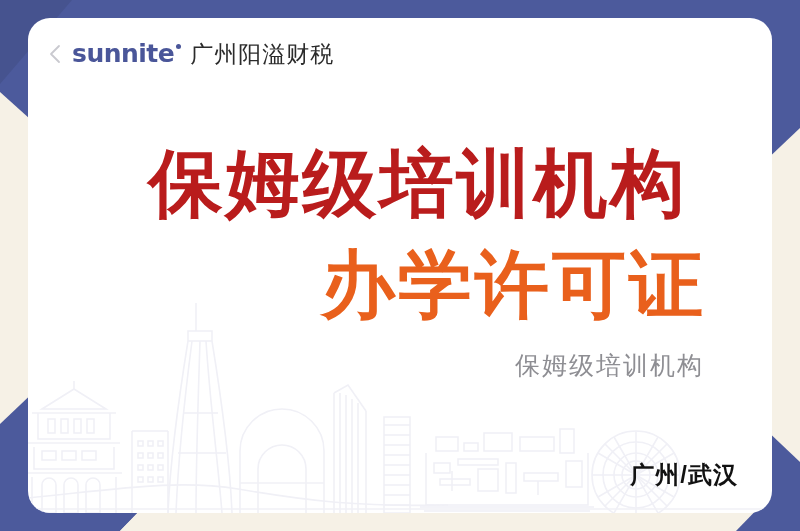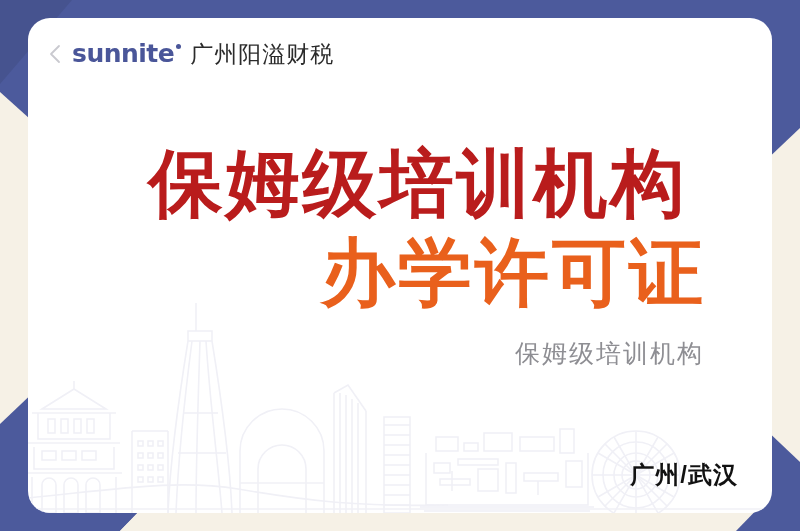--- a/index.html
+++ b/index.html
@@ -110,21 +110,21 @@
     line-height: 1.02;
     text-align: center;
     white-space: nowrap;
   }
   .title-line-2 {
     font-size: 74px;
     font-weight: 700;
     color: #e9601c;
     letter-spacing: 3px;
     line-height: 1.08;
-    margin-top: 12px;
+    margin-top: 24px;
     text-align: right;
     padding-right: 22px;
     white-space: nowrap;
   }
   .subtitle {
     margin-top: 24px;
     font-size: 25px;
     color: #8e8e93;
     letter-spacing: 2px;
     text-align: right;

